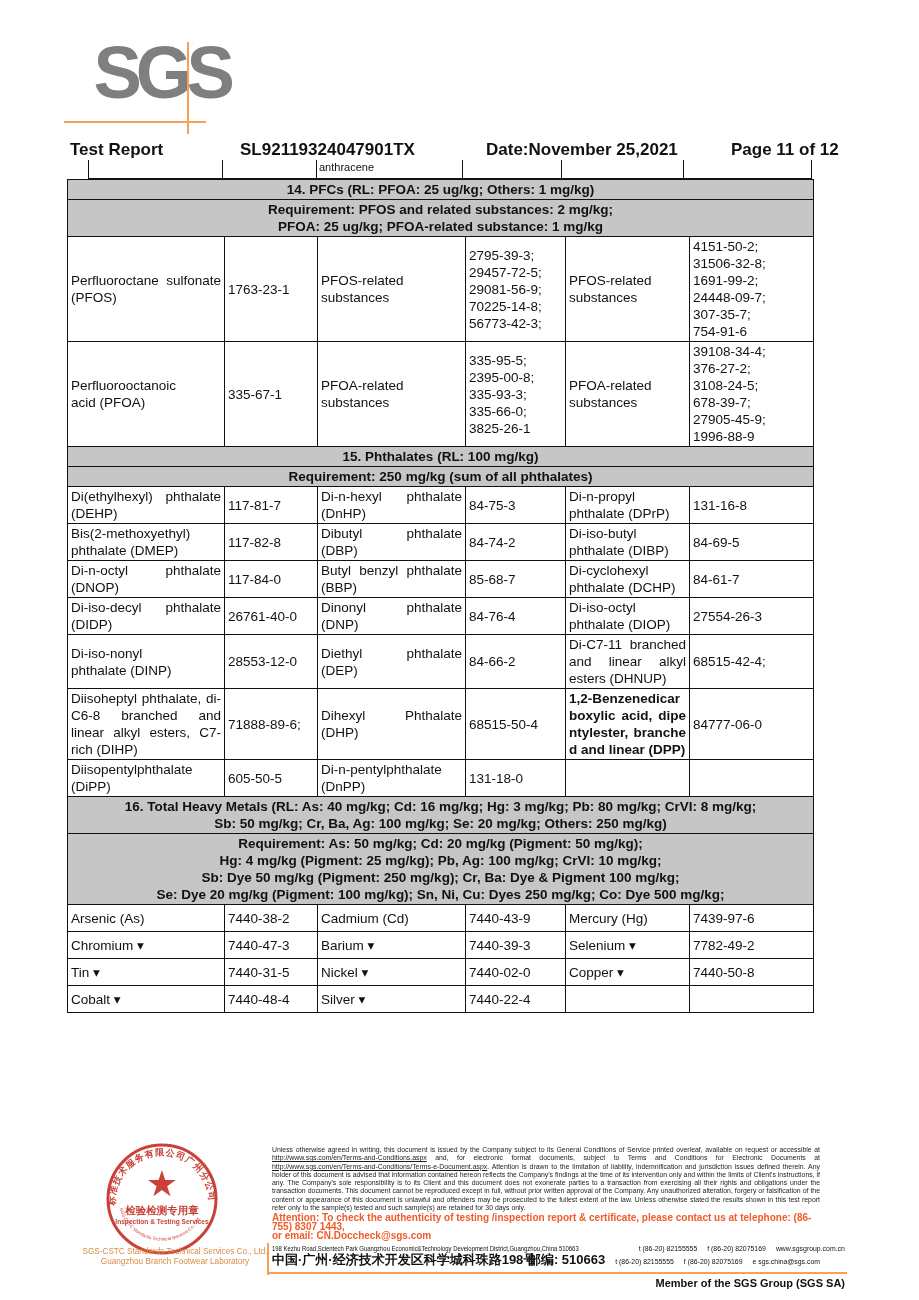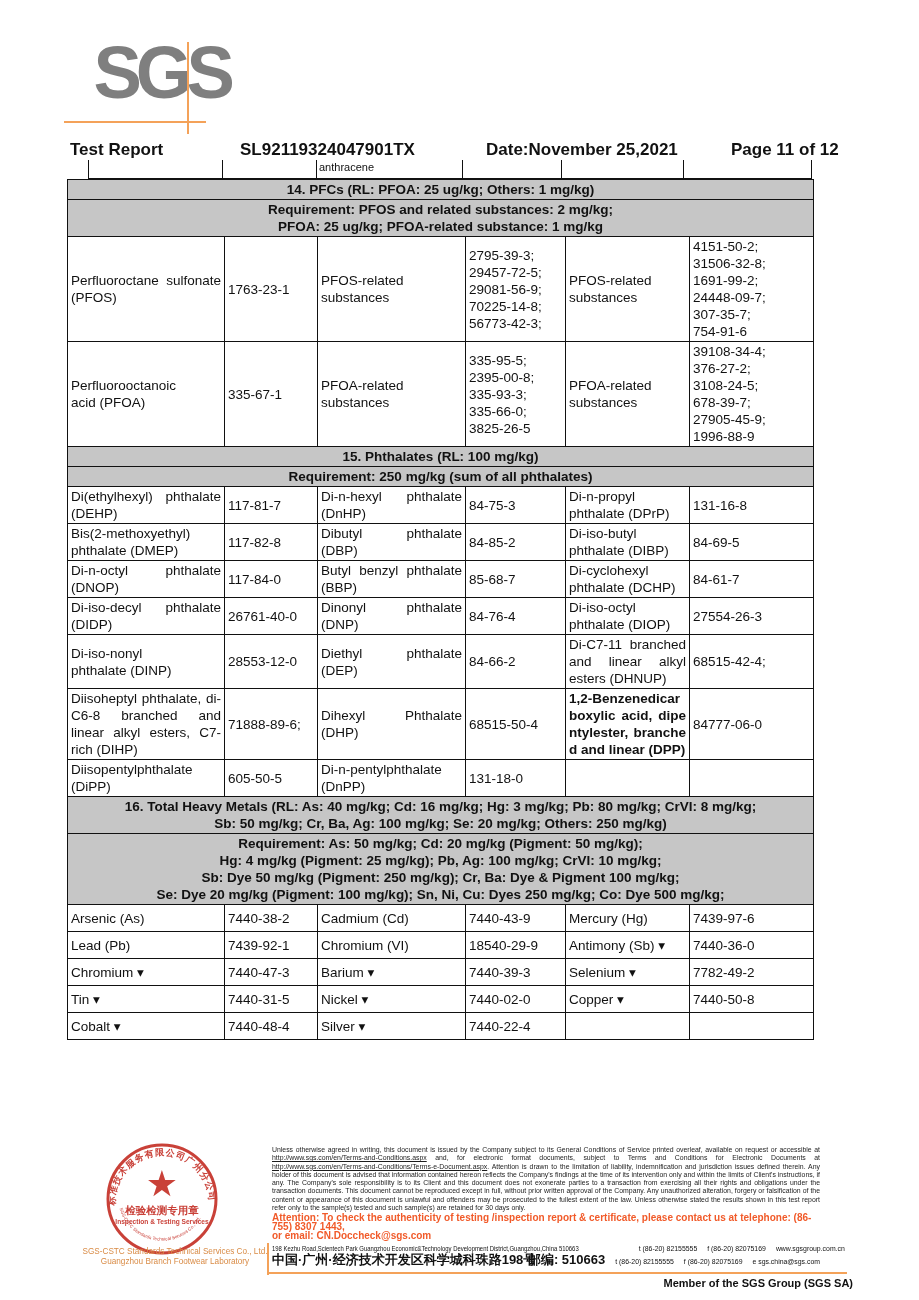--- a/index.html
+++ b/index.html
@@ -35,21 +35,21 @@
   .company{left:78px;top:1247px;width:194px;font-size:8.2px;line-height:1.25;color:#d98b45;text-align:center;}
   .fineprint{left:272px;top:1146px;width:548px;}
   .legal{font-size:6.9px;line-height:8.3px;text-align:justify;color:#1c1c1c;}
   .legal .u{text-decoration:underline;}
   .attn{margin-top:2px;font-size:10px;line-height:8.6px;font-weight:bold;color:#f15a29;}
   .addr{margin-top:3px;font-size:6.9px;line-height:11px;white-space:nowrap;color:#111;}
   .addr .cnl{font-size:13px;font-weight:bold;}
   .addr-line{display:flex;gap:10px;align-items:baseline;}
   .orange-v{left:267px;top:1243px;width:2px;height:32px;background:#f4a259;}
   .orange-h{left:267px;top:1272px;width:580px;height:2px;background:#f4a259;}
-  .member{left:8px;top:1277px;width:845px;text-align:right;font-size:11px;font-weight:bold;color:#111;}
+  .member{left:0;top:1277px;width:845px;text-align:right;font-size:11px;font-weight:bold;color:#111;}
 </style>
 </head>
 <body>
 
 <div class="abs logo-text">SGS</div>
 <div class="abs logo-vline"></div>
 <div class="abs logo-hline"></div>
 
 <div class="abs hdr hdr-title">Test Report</div>
 <div class="abs hdr hdr-no">SL92119324047901TX</div>
@@ -101,21 +101,21 @@
       </tr>
       <tr>
         <td class="pre">Perfluorooctanoic
 acid (PFOA)</td>
         <td>335-67-1</td>
         <td class="name">PFOA-related substances</td>
         <td class="pre">335-95-5;
 2395-00-8;
 335-93-3;
 335-66-0;
-3825-26-5</td>
+3825-26-1</td>
         <td class="name">PFOA-related substances</td>
         <td class="pre">39108-34-4;
 376-27-2;
 3108-24-5;
 678-39-7;
 27905-45-9;
 1996-88-9</td>
       </tr>
       <tr>
         <td colspan="6" class="band">15. Phthalates (RL: 100 mg/kg)</td>
@@ -128,21 +128,21 @@
         <td>117-81-7</td>
         <td class="name">Di-n-hexyl phthalate (DnHP)</td>
         <td>84-75-3</td>
         <td class="name">Di-n-propyl phthalate (DPrP)</td>
         <td>131-16-8</td>
       </tr>
       <tr>
         <td class="name">Bis(2-methoxyethyl) phthalate (DMEP)</td>
         <td>117-82-8</td>
         <td class="name">Dibutyl phthalate (DBP)</td>
-        <td>84-85-2</td>
+        <td>84-74-2</td>
         <td class="name">Di-iso-butyl phthalate (DIBP)</td>
         <td>84-69-5</td>
       </tr>
       <tr>
         <td class="name">Di-n-octyl phthalate (DNOP)</td>
         <td>117-84-0</td>
         <td class="name">Butyl benzyl phthalate (BBP)</td>
         <td>85-68-7</td>
         <td class="name">Di-cyclohexyl phthalate (DCHP)</td>
         <td>84-61-7</td>
@@ -190,28 +190,20 @@
 Sb: Dye 50 mg/kg (Pigment: 250 mg/kg); Cr, Ba: Dye &amp; Pigment 100 mg/kg;
 Se: Dye 20 mg/kg (Pigment: 100 mg/kg); Sn, Ni, Cu: Dyes 250 mg/kg; Co: Dye 500 mg/kg;</td>
       </tr>
       <tr class="metal">
         <td>Arsenic (As)</td>
         <td>7440-38-2</td>
         <td>Cadmium (Cd)</td>
         <td>7440-43-9</td>
         <td>Mercury (Hg)</td>
         <td>7439-97-6</td>
-      </tr>
-      <tr class="metal">
-        <td>Lead (Pb)</td>
-        <td>7439-92-1</td>
-        <td>Chromium (VI)</td>
-        <td>18540-29-9</td>
-        <td>Antimony (Sb) ▾</td>
-        <td>7440-36-0</td>
       </tr>
       <tr class="metal">
         <td>Chromium ▾</td>
         <td>7440-47-3</td>
         <td>Barium ▾</td>
         <td>7440-39-3</td>
         <td>Selenium ▾</td>
         <td>7782-49-2</td>
       </tr>
       <tr class="metal">

